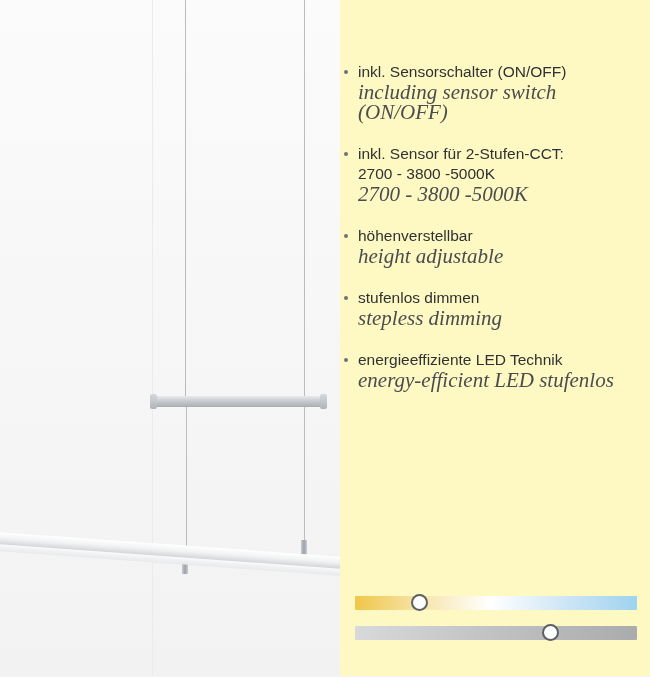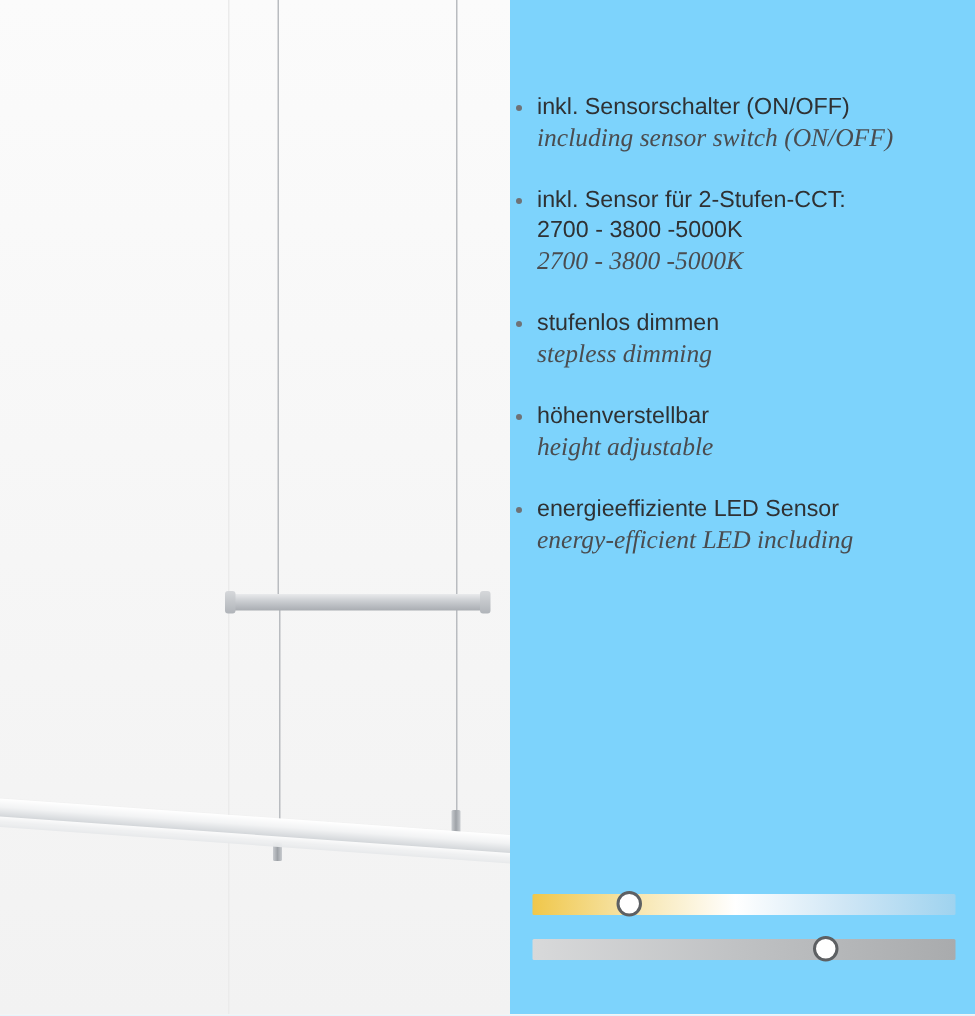--- a/index.html
+++ b/index.html
@@ -7,21 +7,21 @@
     padding: 0;
     background: #ffffff;
   }
   body {
     font-family: "Liberation Sans", sans-serif;
   }
   .page {
     position: relative;
     width: 650px;
     height: 677px;
-    background: #7dd3fc;
+    background: #fef9c3;
     overflow: hidden;
   }
 
   
   .product-area {
     position: absolute;
     left: 0;
     top: 0;
     width: 340px;
     height: 677px;
@@ -140,21 +140,21 @@
     border-radius: 50%;
     background: #6f7276;
   }
   .f-de {
     font-size: 15.5px;
     line-height: 20px;
     color: #2f3133;
     font-weight: 400;
   }
   .f-en {
-    font-size: 17px;
+    font-size: 21px;
     line-height: 20px;
     color: #4a4c4f;
     font-style: italic;
     font-family: "Liberation Serif", serif;
   }
 
   
   .sliders {
     position: absolute;
     left: 355px;
@@ -234,34 +234,34 @@
 
     <div class="feature">
       <span class="bullet"></span>
       <div class="f-de">inkl. Sensor für 2-Stufen-CCT:</div>
       <div class="f-de">2700 - 3800 -5000K</div>
       <div class="f-en">2700 - 3800 -5000K</div>
     </div>
 
     <div class="feature">
       <span class="bullet"></span>
+      <div class="f-de">höhenverstellbar</div>
+      <div class="f-en">height adjustable</div>
+    </div>
+
+    <div class="feature">
+      <span class="bullet"></span>
       <div class="f-de">stufenlos dimmen</div>
       <div class="f-en">stepless dimming</div>
     </div>
 
     <div class="feature">
       <span class="bullet"></span>
-      <div class="f-de">höhenverstellbar</div>
-      <div class="f-en">height adjustable</div>
-    </div>
-
-    <div class="feature">
-      <span class="bullet"></span>
-      <div class="f-de">energieeffiziente LED Sensor</div>
-      <div class="f-en">energy-efficient LED including</div>
+      <div class="f-de">energieeffiziente LED Technik</div>
+      <div class="f-en">energy-efficient LED stufenlos</div>
     </div>
 
   </div>
 
   <div class="sliders">
     <div class="slider cct">
       <div class="knob cct-knob"></div>
     </div>
     <div class="slider dim">
       <div class="knob dim-knob"></div>

